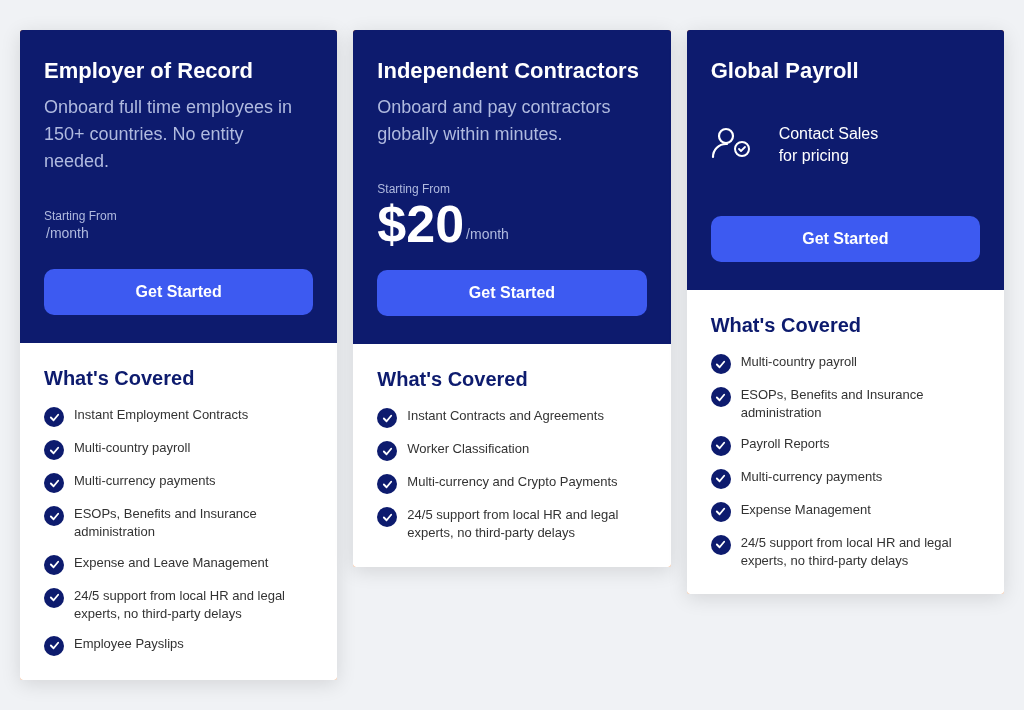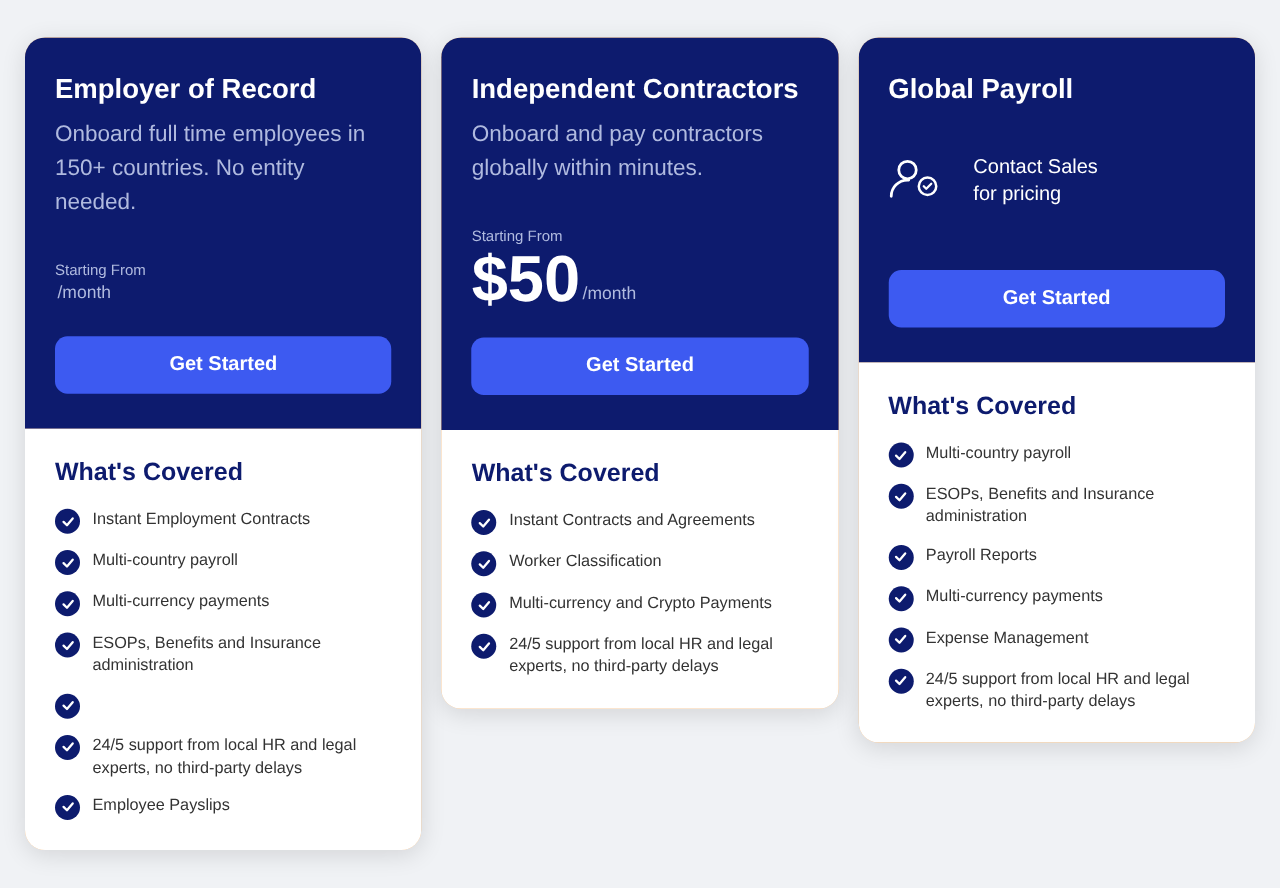--- a/index.html
+++ b/index.html
@@ -14,24 +14,24 @@
     }
     .pricing-container {
       display: flex;
       gap: 16px;
       max-width: 1000px;
       width: 100%;
       align-items: flex-start;
     }
     .pricing-card {
       flex: 1;
-      border-radius: 16px;
+      border-radius: 3px;
       overflow: hidden;
       box-shadow: 0 4px 20px rgba(0,0,0,0.12);
-      background: #fdba74;
+      background: #f97316;
       display: flex;
       flex-direction: column;
     }
     .card-top {
       background: #0d1b6e;
       padding: 28px 24px 28px 24px;
       color: #fff;
       min-height: 260px;
       display: flex;
       flex-direction: column;
@@ -192,20 +192,21 @@
               </svg>
           </span>
           <span>ESOPs, Benefits and Insurance administration</span>
         </li>
         <li class="feature-item">
           <span class="check-icon">
             <svg viewBox="0 0 12 12" fill="none">
                 <polyline points="2,6 5,9 10,3" stroke="white" stroke-width="2" stroke-linecap="round" stroke-linejoin="round"></polyline>
               </svg>
           </span>
+          <span>Expense and Leave Management</span>
         </li>
         <li class="feature-item">
           <span class="check-icon">
             <svg viewBox="0 0 12 12" fill="none">
                 <polyline points="2,6 5,9 10,3" stroke="white" stroke-width="2" stroke-linecap="round" stroke-linejoin="round"></polyline>
               </svg>
           </span>
           <span>24/5 support from local HR and legal experts, no third-party delays</span>
         </li>
         <li class="feature-item">
@@ -219,21 +220,21 @@
       </ul>
     </div>
   </div>
 
   <div class="pricing-card">
     <div class="card-top">
       <div class="card-title">Independent Contractors</div>
       <div class="card-subtitle">Onboard and pay contractors globally within minutes.</div>
       <div class="price-label">Starting From</div>
       <div class="price-block">
-        <span class="price-amount">$50</span>
+        <span class="price-amount">$20</span>
         <span class="price-period">/month</span>
       </div>
       <button class="get-started-btn">Get Started</button>
     </div>
     <div class="card-bottom">
       <div class="whats-covered-title">What's Covered</div>
       <ul class="feature-list">
         <li class="feature-item">
           <span class="check-icon">
             <svg viewBox="0 0 12 12" fill="none">

